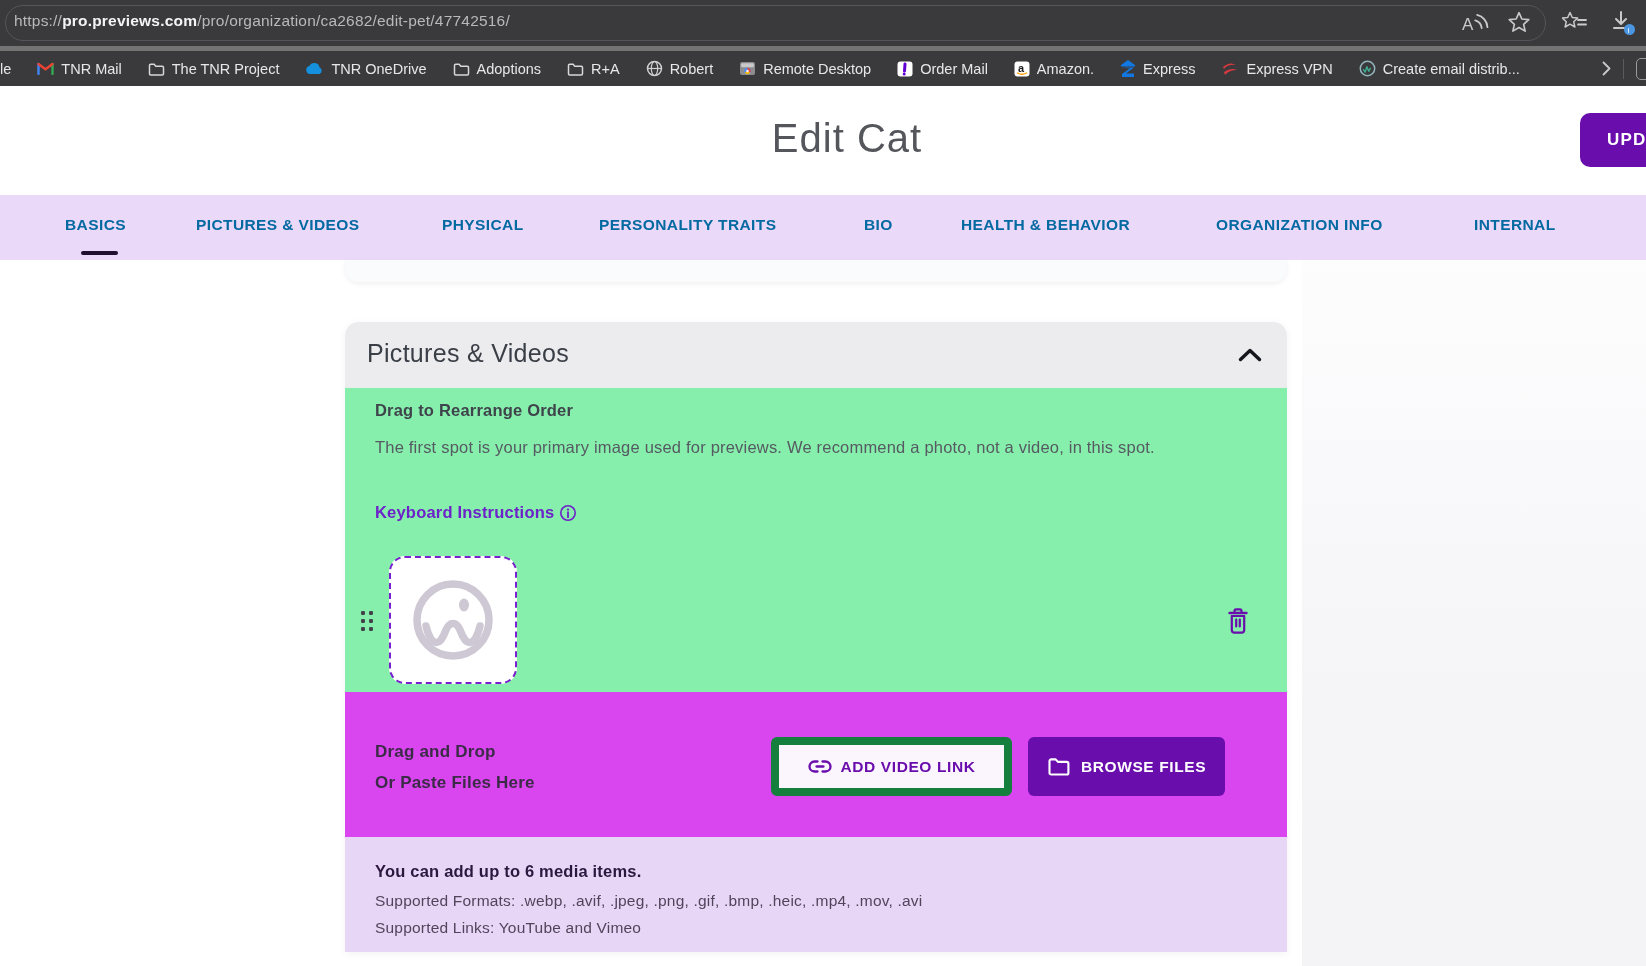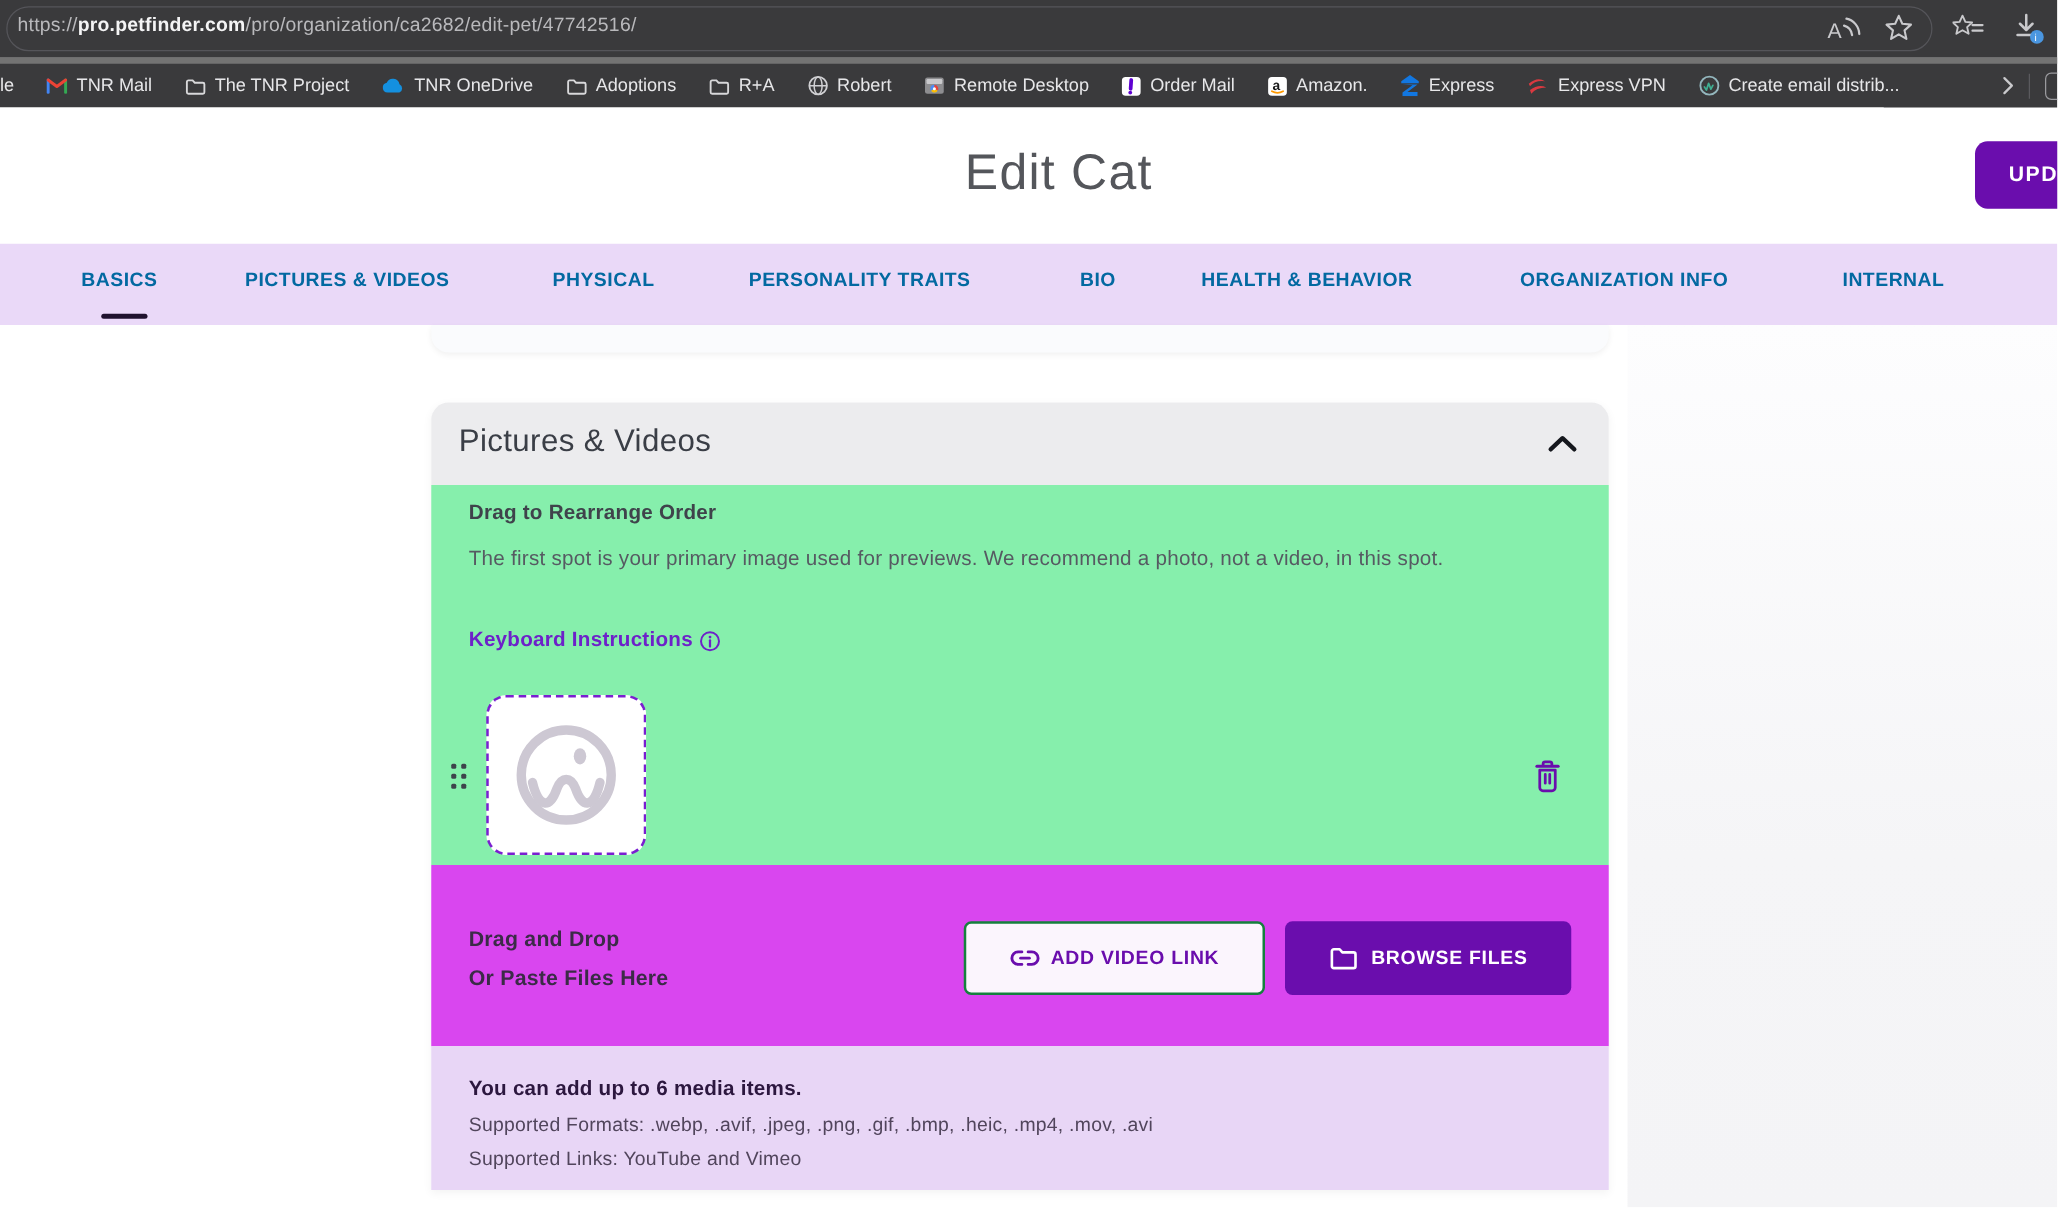--- a/index.html
+++ b/index.html
@@ -72,44 +72,44 @@
   #media-tile { position:absolute; left:44px; top:168px; width:128px; height:128px; background:#ffffff;
                 border:2px dashed #7a1fd0; border-radius:16px; display:flex; align-items:center;
                 justify-content:center; cursor:grab; }
   #trash-btn { position:absolute; left:881px; top:220px; width:24px; height:27px; background:none;
                border:none; cursor:pointer; }
 
   #dropzone { position:absolute; left:0; top:370px; width:942px; height:145px; background:#d946ef; }
   #dz-text { position:absolute; left:30px; top:44px; font-size:17px; font-weight:bold;
              color:#3b2b47; line-height:31px; letter-spacing:.2px; }
   #add-video-btn { position:absolute; left:426px; top:45px; width:241px; height:59px;
-                   background:#fbf5fd; border:2px solid #15803d; border-radius:6px; color:#6a0dad;
+                   background:#fbf5fd; border:8px solid #15803d; border-radius:6px; color:#6a0dad;
                    font-weight:bold; font-size:15.5px; letter-spacing:.6px; font-family:inherit;
                    display:flex; align-items:center; justify-content:center; gap:9px; cursor:pointer; }
-  #browse-btn { position:absolute; left:683px; top:45px; width:229px; height:59px; background:#6a0dad;
+  #browse-btn { position:absolute; left:683px; top:45px; width:197px; height:59px; background:#6a0dad;
                 border:none; border-radius:6px; color:#ffffff; font-weight:bold; font-size:15.5px;
                 letter-spacing:.6px; font-family:inherit; display:flex; align-items:center;
                 justify-content:center; gap:10px; cursor:pointer; }
 
   #infobox { position:absolute; left:0; top:515px; width:942px; height:115px; background:#e8d6f6; }
   #info-heading { position:absolute; left:30px; top:25px; font-size:16.5px; font-weight:bold;
                   color:#2c173f; letter-spacing:.2px; }
   #info-formats { position:absolute; left:30px; top:55px; font-size:15.5px; color:#51455c; letter-spacing:.2px; }
   #info-links   { position:absolute; left:30px; top:82px; font-size:15.5px; color:#51455c; letter-spacing:.2px; }
 
   svg { display:block; }
 </style>
 </head>
 <body>
 
 <div id="stage">
 
   <div id="chrome-top">
     <div id="urlbar-outline"></div>
-    <div id="url-text"><span class="url-dim">https://</span><span class="url-domain">pro.petfinder.com</span><span class="url-dim">/pro/organization/ca2682/edit-pet/47742516/</span></div>
+    <div id="url-text"><span class="url-dim">https://</span><span class="url-domain">pro.previews.com</span><span class="url-dim">/pro/organization/ca2682/edit-pet/47742516/</span></div>
     <div id="read-aloud" class="chrome-icon">
       <svg width="34" height="24" viewBox="0 0 34 24">
           <text x="2" y="19" font-size="17" fill="#c9c9cc" font-family="Liberation Sans, sans-serif">A</text>
           <path d="M18 7 a9 9 0 0 1 0 10 M23 4 a13 13 0 0 1 0 16" transform="rotate(-40 20 12)" stroke="#c9c9cc" stroke-width="1.8" fill="none" stroke-linecap="round"></path>
         </svg>
     </div>
     <div id="star-fav" class="chrome-icon">
       <svg width="22" height="22" viewBox="0 0 20 20">
           <polygon points="10,1.5 12.6,7.3 18.9,7.9 14.2,12.1 15.6,18.3 10,15 4.4,18.3 5.8,12.1 1.1,7.9 7.4,7.3" fill="none" stroke="#c9c9cc" stroke-width="1.5" stroke-linejoin="round"></polygon>
         </svg>

